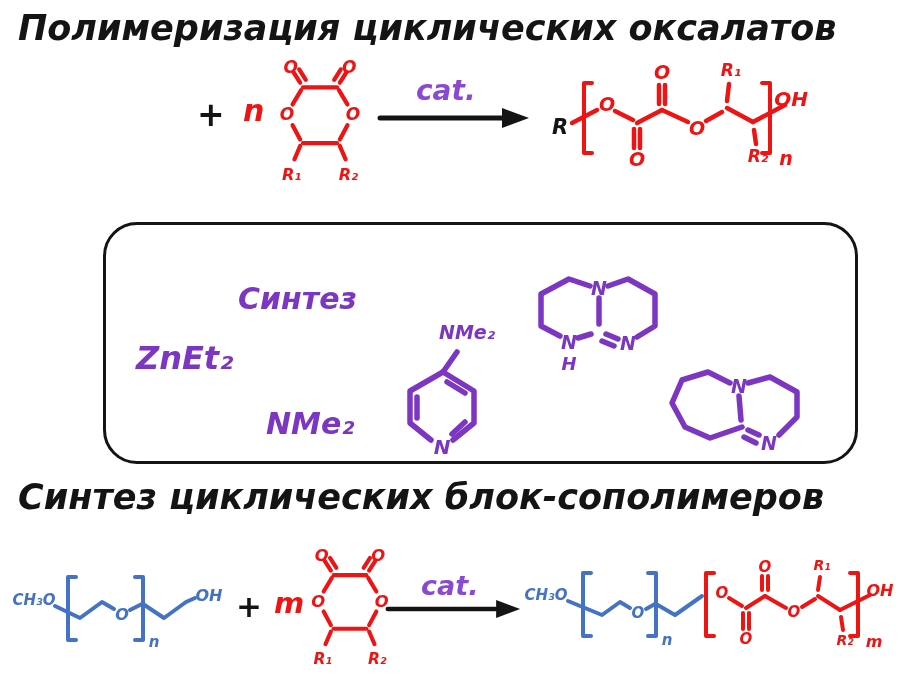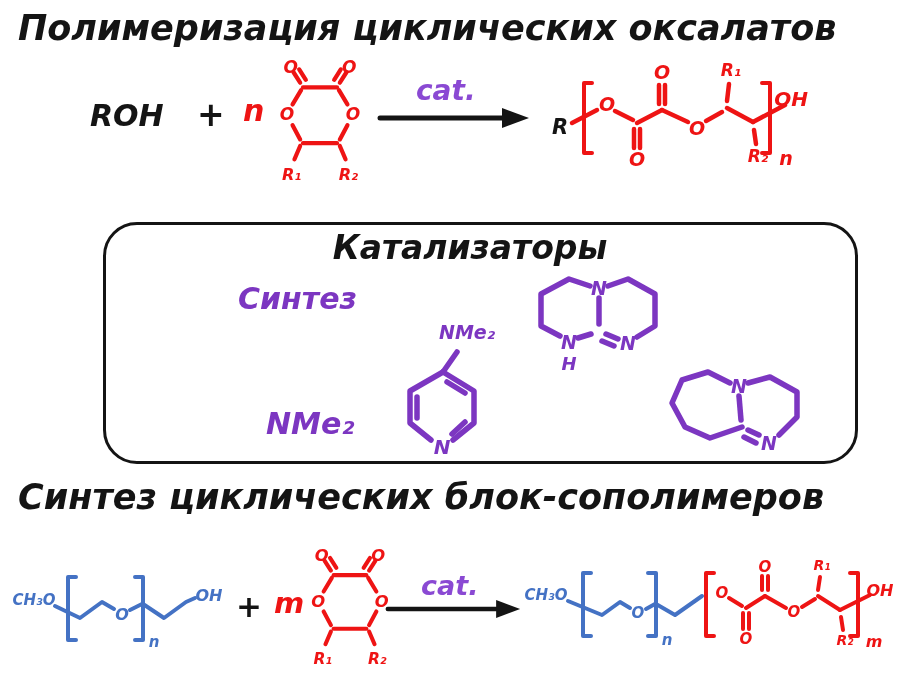--- a/index.html
+++ b/index.html
@@ -24,21 +24,20 @@
   .w55 path{stroke-width:5.5;}
   .box{position:absolute;border:3.2px solid var(--ink);border-radius:34px;background:#fff;}
 </style>
 </head>
 <body>
 
 <div id="canvas">
 
   <div class="fx title" style="top:8px;">Полимеризация циклических оксалатов</div>
 
-  <span class="fx ink" style="left:90px;top:98px;font-size:30px;">ROH</span>
   <span class="fx ink" style="left:197px;top:95px;font-size:33px;font-style:normal;font-weight:900;">+</span>
   <span class="fx red" style="left:243px;top:93px;font-size:30px;">n</span>
 
   <svg class="red w45" style="left:268px;top:56px;" width="104" height="128" viewBox="0 0 110 135">
     <g>
       <path d="M37,33 L73,33"></path>
       <path d="M35,36 L26,51"></path>
       <path d="M26,73 L34,88"></path>
       <path d="M37,92 L73,92"></path>
       <path d="M76,88 L84,73"></path>
@@ -89,22 +88,22 @@
     <text x="92" y="114" font-size="19">O</text>
     <text x="117" y="27" font-size="19">O</text>
     <text x="152" y="83" font-size="19">O</text>
     <text x="186" y="24" font-size="17">R₁</text>
     <text x="213" y="110" font-size="17">R₂</text>
     <text x="246" y="54" font-size="20">OH</text>
     <text x="241" y="113" font-size="19">n</text>
   </svg>
 
   <div class="box" style="left:103px;top:222px;width:749px;height:236px;"></div>
-  <div class="fx ink" style="left:170px;top:228px;width:600px;text-align:center;font-size:33px;">Катализаторы</div>
   <span class="fx purple" style="left:238px;top:281px;font-size:30px;">Синтез</span>
+  <span class="fx purple" style="left:136px;top:339px;font-size:32px;">ZnEt₂</span>
   <span class="fx purple" style="left:266px;top:406px;font-size:30px;">NMe₂</span>
 
   <svg class="purple w55" style="left:395px;top:315px;" width="115" height="145" viewBox="0 0 115 145">
     <g>
       <path d="M48,57 L62,37"></path>
       <path d="M48,57 L15,76 L15,108 L36,125"></path>
       <path d="M58,125 L79,108 L79,76 L48,57"></path>
       <path d="M22,82 L22,103"></path>
       <path d="M70,78 L52,67"></path>
       <path d="M57,119 L70,107"></path>

